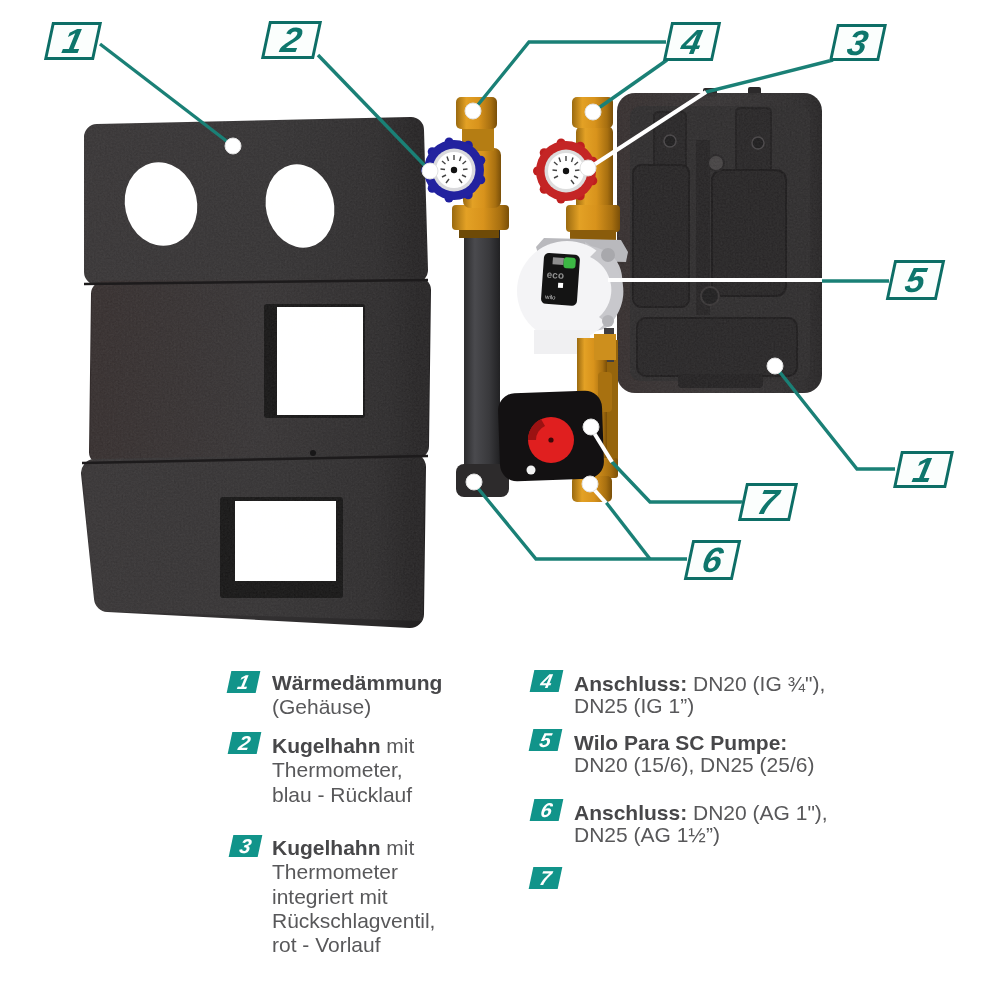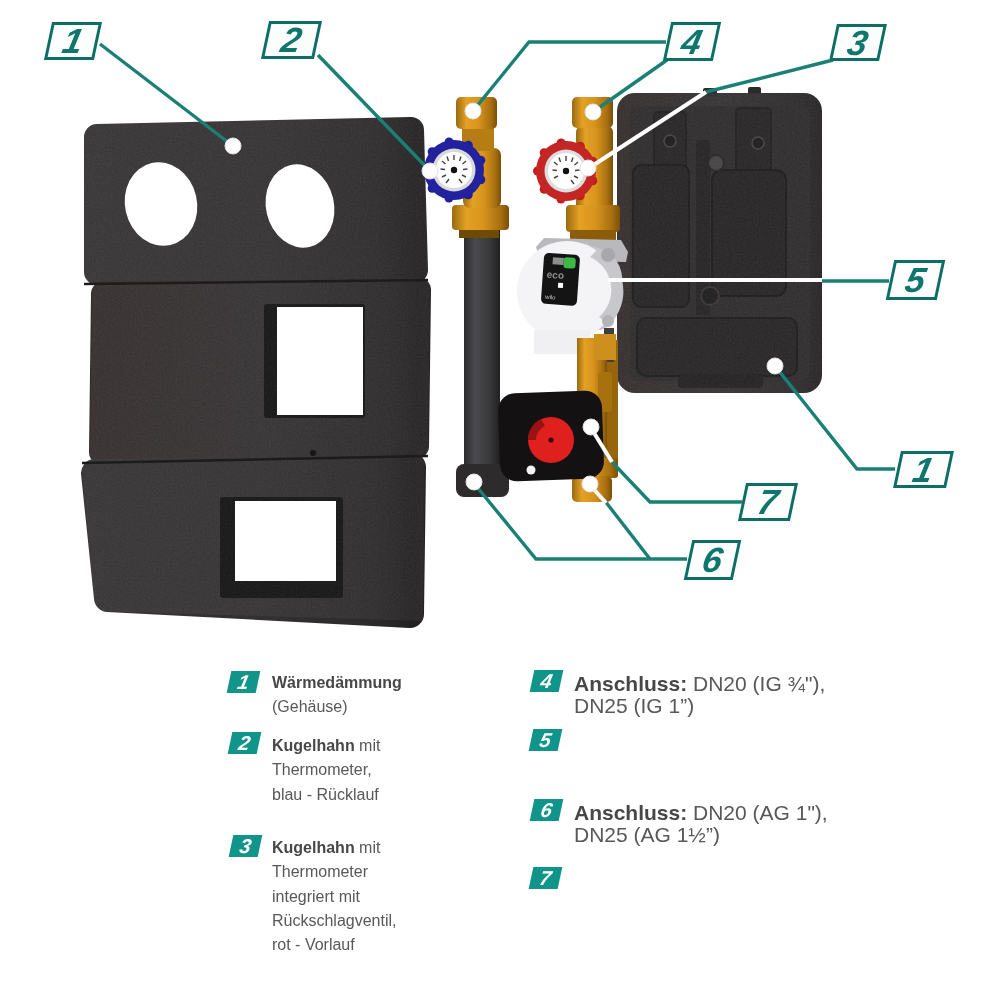--- a/index.html
+++ b/index.html
@@ -6,21 +6,21 @@
   #stage{position:relative;width:1000px;height:1000px;background:#fff;overflow:hidden;
          font-family:"Liberation Sans",sans-serif;}
   .cbox{position:absolute;background:#fbfefd;border:3.5px solid #0d6e66;
         display:flex;align-items:center;justify-content:center;
         color:#0e766c;font-weight:bold;font-style:italic;font-size:35px;
         transform:skewX(-12deg);box-sizing:border-box;}
   .badge{position:absolute;background:#11948a;width:29px;height:22px;
          display:flex;align-items:center;justify-content:center;
          color:#fff;font-weight:bold;font-style:italic;font-size:20px;
          transform:skewX(-12deg);}
-  .ltxt{position:absolute;font-size:16px;line-height:24.3px;color:#58585a;}
+  .ltxt{position:absolute;font-size:21px;line-height:24.3px;color:#58585a;}
   .rtxt{position:absolute;font-size:21px;line-height:22px;color:#58585a;}
   .ltxt b,.rtxt b{color:#474749;font-weight:bold;}
 </style>
 </head>
 <body>
 <div id="stage">
 <svg width="1000" height="1000" viewBox="0 0 1000 1000" style="position:absolute;left:0;top:0;">
   <defs>
     <linearGradient id="gFoam" x1="0" y1="0" x2="1" y2="0">
       <stop offset="0" stop-color="#353233"></stop>
@@ -253,14 +253,15 @@
 <div class="badge" style="left:532px;top:670px;">4</div>
 <div class="badge" style="left:531px;top:729px;">5</div>
 <div class="badge" style="left:532px;top:799px;">6</div>
 <div class="badge" style="left:531px;top:867px;">7</div>
 
 <div class="ltxt" style="left:272px;top:671px;"><b>Wärmedämmung</b><br>(Gehäuse)</div>
 <div class="ltxt" style="left:272px;top:734px;"><b>Kugelhahn</b> mit<br>Thermometer,<br>blau - Rücklauf</div>
 <div class="ltxt" style="left:272px;top:836px;"><b>Kugelhahn</b> mit<br>Thermometer<br>integriert mit<br>Rückschlagventil,<br>rot - Vorlauf</div>
 
 <div class="rtxt" style="left:574px;top:673px;"><b>Anschluss:</b> DN20 (IG ¾"),<br>DN25 (IG 1”)</div>
+<div class="rtxt" style="left:574px;top:732px;"><b>Wilo Para SC Pumpe:</b><br>DN20 (15/6), DN25 (25/6)</div>
 <div class="rtxt" style="left:574px;top:802px;"><b>Anschluss:</b> DN20 (AG 1"),<br>DN25 (AG 1½”)</div>
 </div>
 
 </body></html>

